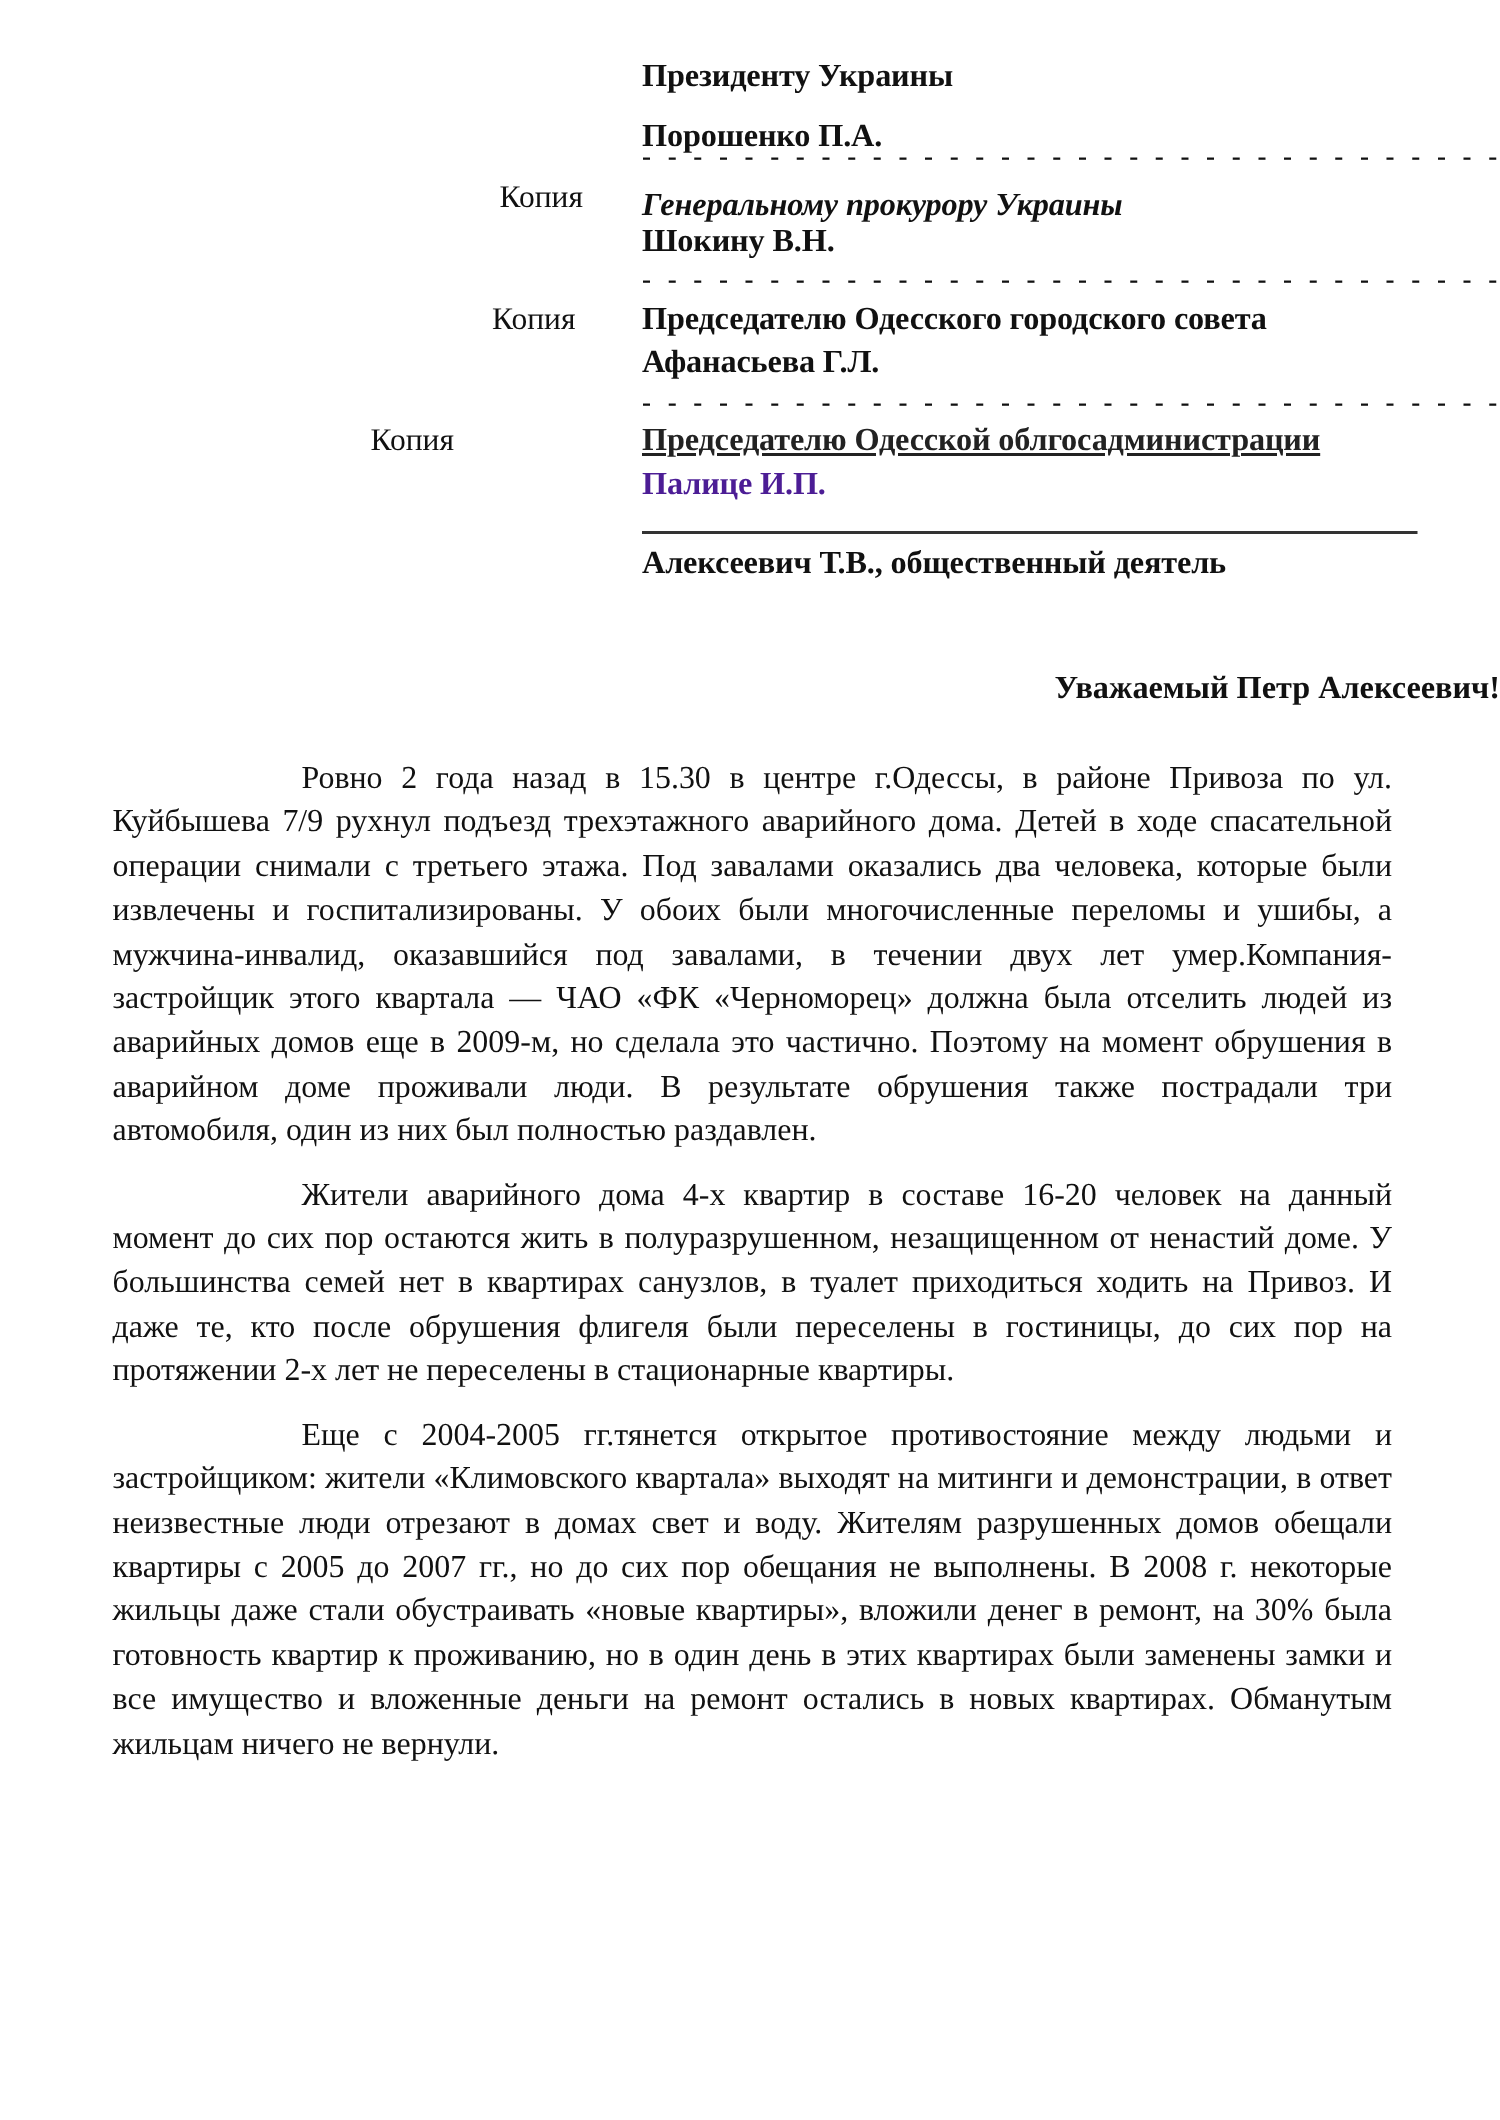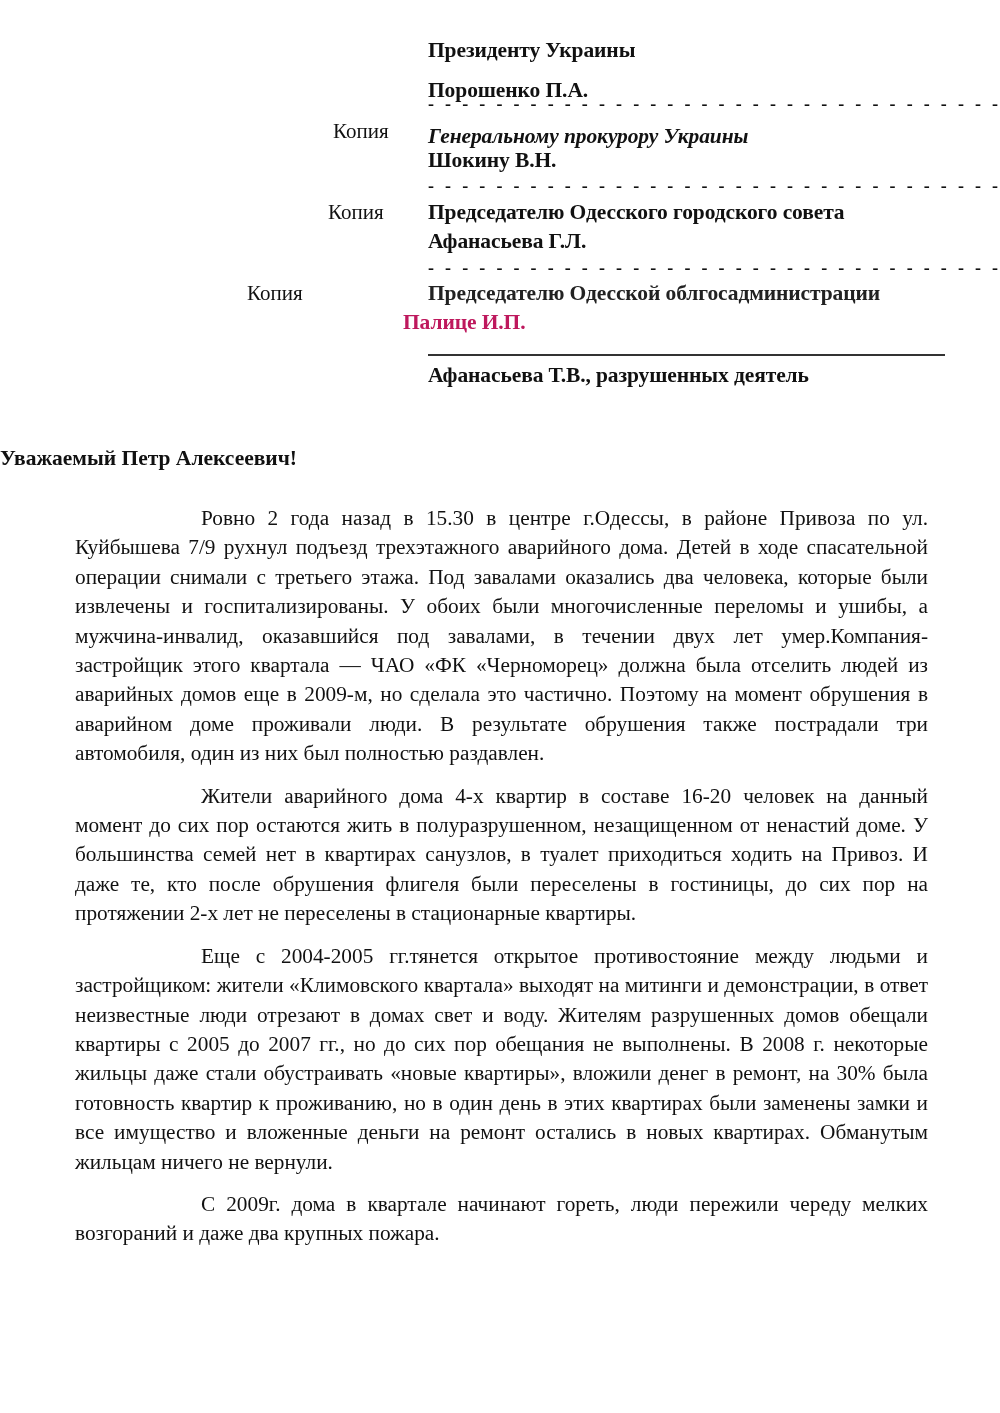--- a/index.html
+++ b/index.html
@@ -3,21 +3,21 @@
 <meta charset="utf-8">
 <style>
   html, body { margin:0; padding:0; background:#ffffff; }
   body { width:1000px; height:1413px; position:relative; overflow:hidden;
          font-family:"Liberation Serif","DejaVu Serif",serif; color:#111; }
   .abs { position:absolute; white-space:nowrap; }
   .addr { font-weight:bold; font-size:21.5px; line-height:29px; letter-spacing:-0.1px; }
   .kopia { font-size:21px; line-height:29px; }
   .dashes { font-weight:bold; font-size:18px; letter-spacing:3.3px; line-height:20px; }
   .rule { position:absolute; height:1.5px; background:#333; }
-  .greet { position:absolute; left:0; width:1000px; text-align:left;
+  .greet { position:absolute; left:0; width:1000px; text-align:right;
            font-weight:bold; font-size:21.5px; top:444px; line-height:29px; }
   .body { position:absolute; left:75px; width:853px; font-size:21.3px; }
   .para { margin:0; text-align:justify; text-indent:126px; line-height:29.4px; }
 </style>
 </head>
 <body>
 
 <div class="abs addr" style="left:428px; top:36px;">Президенту Украины</div>
 <div class="abs addr" style="left:428px; top:76px;">Порошенко П.А.</div>
 <div class="abs dashes" style="left:428px; top:94px;">- - - - - - - - - - - - - - - - - - - - - - - - - - - - - - - - - - - - -</div>
@@ -26,26 +26,25 @@
 <div class="abs addr" style="left:428px; top:122px;font-style:italic;">Генеральному прокурору Украины</div>
 <div class="abs addr" style="left:428px; top:146px;">Шокину В.Н.</div>
 <div class="abs dashes" style="left:428px; top:176px;">- - - - - - - - - - - - - - - - - - - - - - - - - - - - - - - - - - - - -</div>
 
 <div class="abs kopia" style="left:328px; top:198px;">Копия</div>
 <div class="abs addr" style="left:428px; top:198px;">Председателю Одесского городского совета</div>
 <div class="abs addr" style="left:428px; top:227px;">Афанасьева Г.Л.</div>
 <div class="abs dashes" style="left:428px; top:258px;">- - - - - - - - - - - - - - - - - - - - - - - - - - - - - - - - - - - - -</div>
 
 <div class="abs kopia" style="left:247px; top:279px;">Копия</div>
-<div class="abs addr" style="left:428px; top:279px; color:#222;">Председателю Одесской облгосадминистрации</div>
-<div class="abs addr" style="left:403px; top:308px; color:#be185d;">Палице И.П.</div>
+<div class="abs addr" style="left:428px; top:279px; color:#222;text-decoration:underline;">Председателю Одесской облгосадминистрации</div>
+<div class="abs addr" style="left:428px; top:308px; color:#4c1d95;">Палице И.П.</div>
 
 <div class="rule" style="left:428px; top:354px; width:517px;"></div>
-<div class="abs addr" style="left:428px; top:361px;">Афанасьева Т.В., разрушенных деятель</div>
+<div class="abs addr" style="left:428px; top:361px;">Алексеевич Т.В., общественный деятель</div>
 
 <div class="greet">Уважаемый Петр Алексеевич!</div>
 
 <div class="body" style="top:504px;">
   <p class="para">Ровно 2 года назад в 15.30 в центре г.Одессы, в районе Привоза по ул. Куйбышева 7/9 рухнул подъезд трехэтажного аварийного дома. Детей в ходе спасательной операции снимали с третьего этажа. Под завалами оказались два человека, которые были извлечены и госпитализированы. У обоих были многочисленные переломы и ушибы, а мужчина-инвалид, оказавшийся под завалами, в течении двух лет умер.Компания-застройщик этого квартала — ЧАО «ФК «Черноморец» должна была отселить людей из аварийных домов еще в 2009-м, но сделала это частично. Поэтому на момент обрушения в аварийном доме проживали люди. В результате обрушения также пострадали три автомобиля, один из них был полностью раздавлен.</p>
   <p class="para" style="margin-top:13px;">Жители аварийного дома 4-х квартир в составе 16-20 человек на данный момент до сих пор остаются жить в полуразрушенном, незащищенном от ненастий доме. У большинства семей нет в квартирах санузлов, в туалет приходиться ходить на Привоз. И даже те, кто после обрушения флигеля были переселены в гостиницы, до сих пор на протяжении 2-х лет не переселены в стационарные квартиры.</p>
   <p class="para" style="margin-top:13px;">Еще с 2004-2005 гг.тянется открытое противостояние между людьми и застройщиком: жители «Климовского квартала» выходят на митинги и демонстрации, в ответ неизвестные люди отрезают в домах свет и воду. Жителям разрушенных домов обещали квартиры с 2005 до 2007 гг., но до сих пор обещания не выполнены. В 2008 г. некоторые жильцы даже стали обустраивать «новые квартиры», вложили денег в ремонт, на 30% была готовность квартир к проживанию, но в один день в этих квартирах были заменены замки и все имущество и вложенные деньги на ремонт остались в новых квартирах. Обманутым жильцам ничего не вернули.</p>
-  <p class="para" style="margin-top:13px;">С 2009г. дома в квартале начинают гореть, люди пережили череду мелких возгораний и даже два крупных пожара.</p>
 </div>
 
 </body></html>

